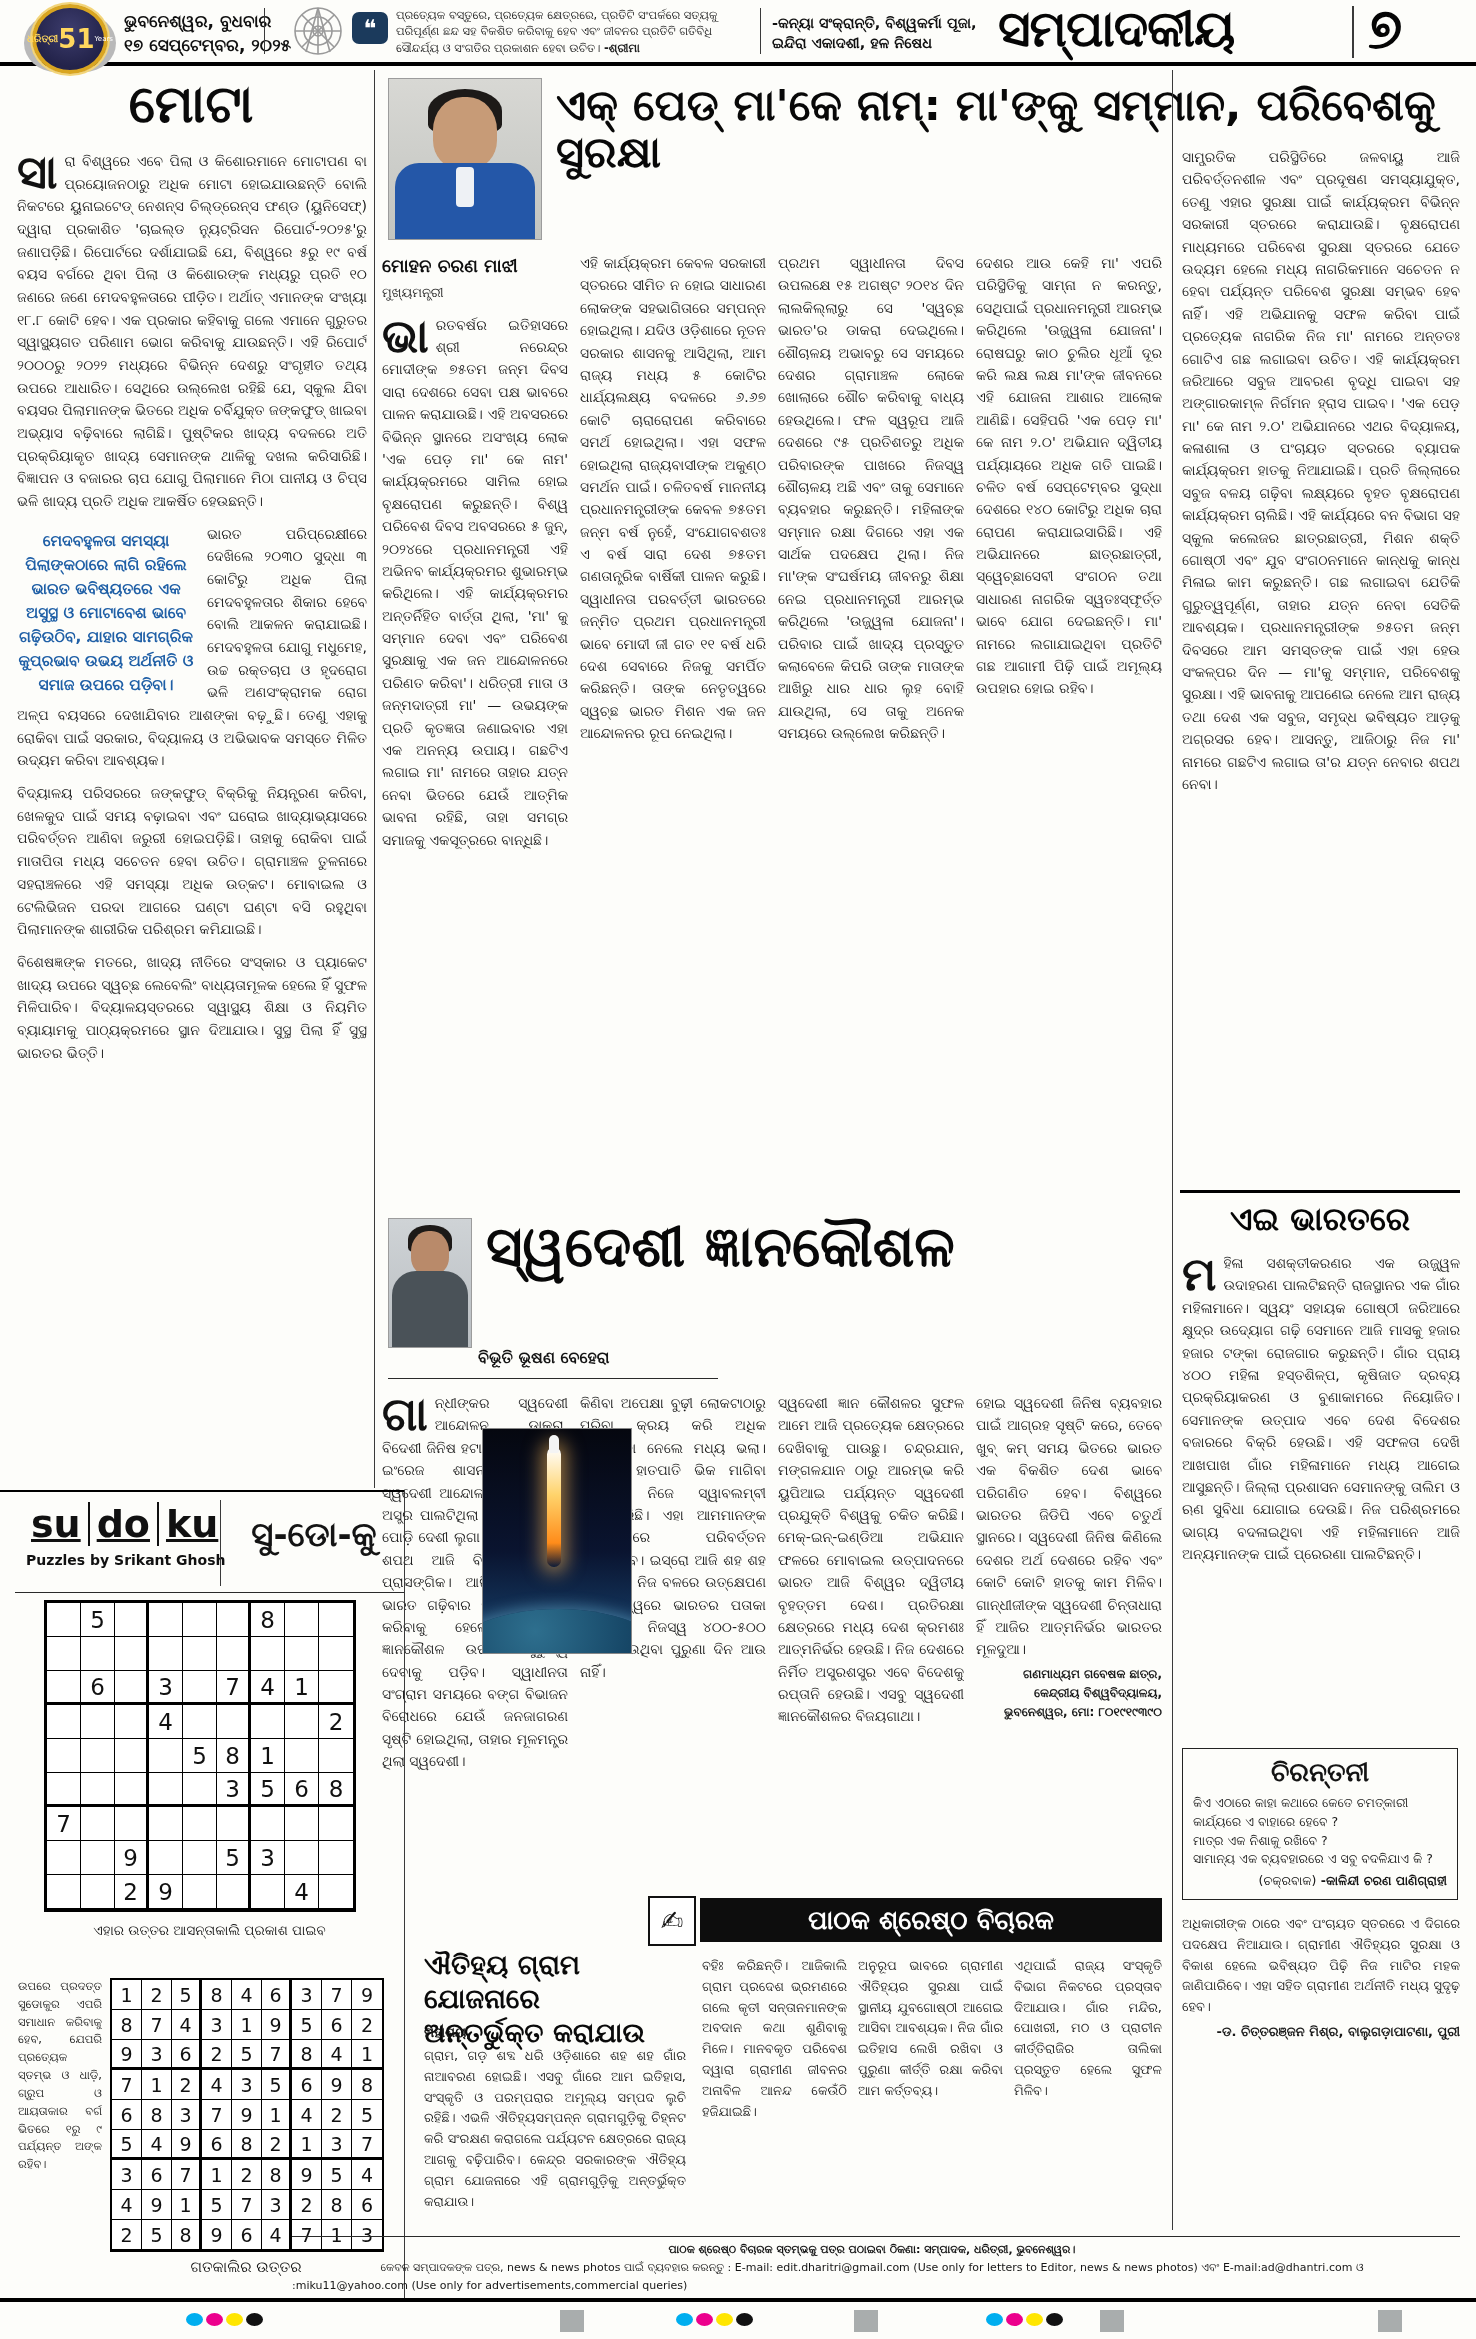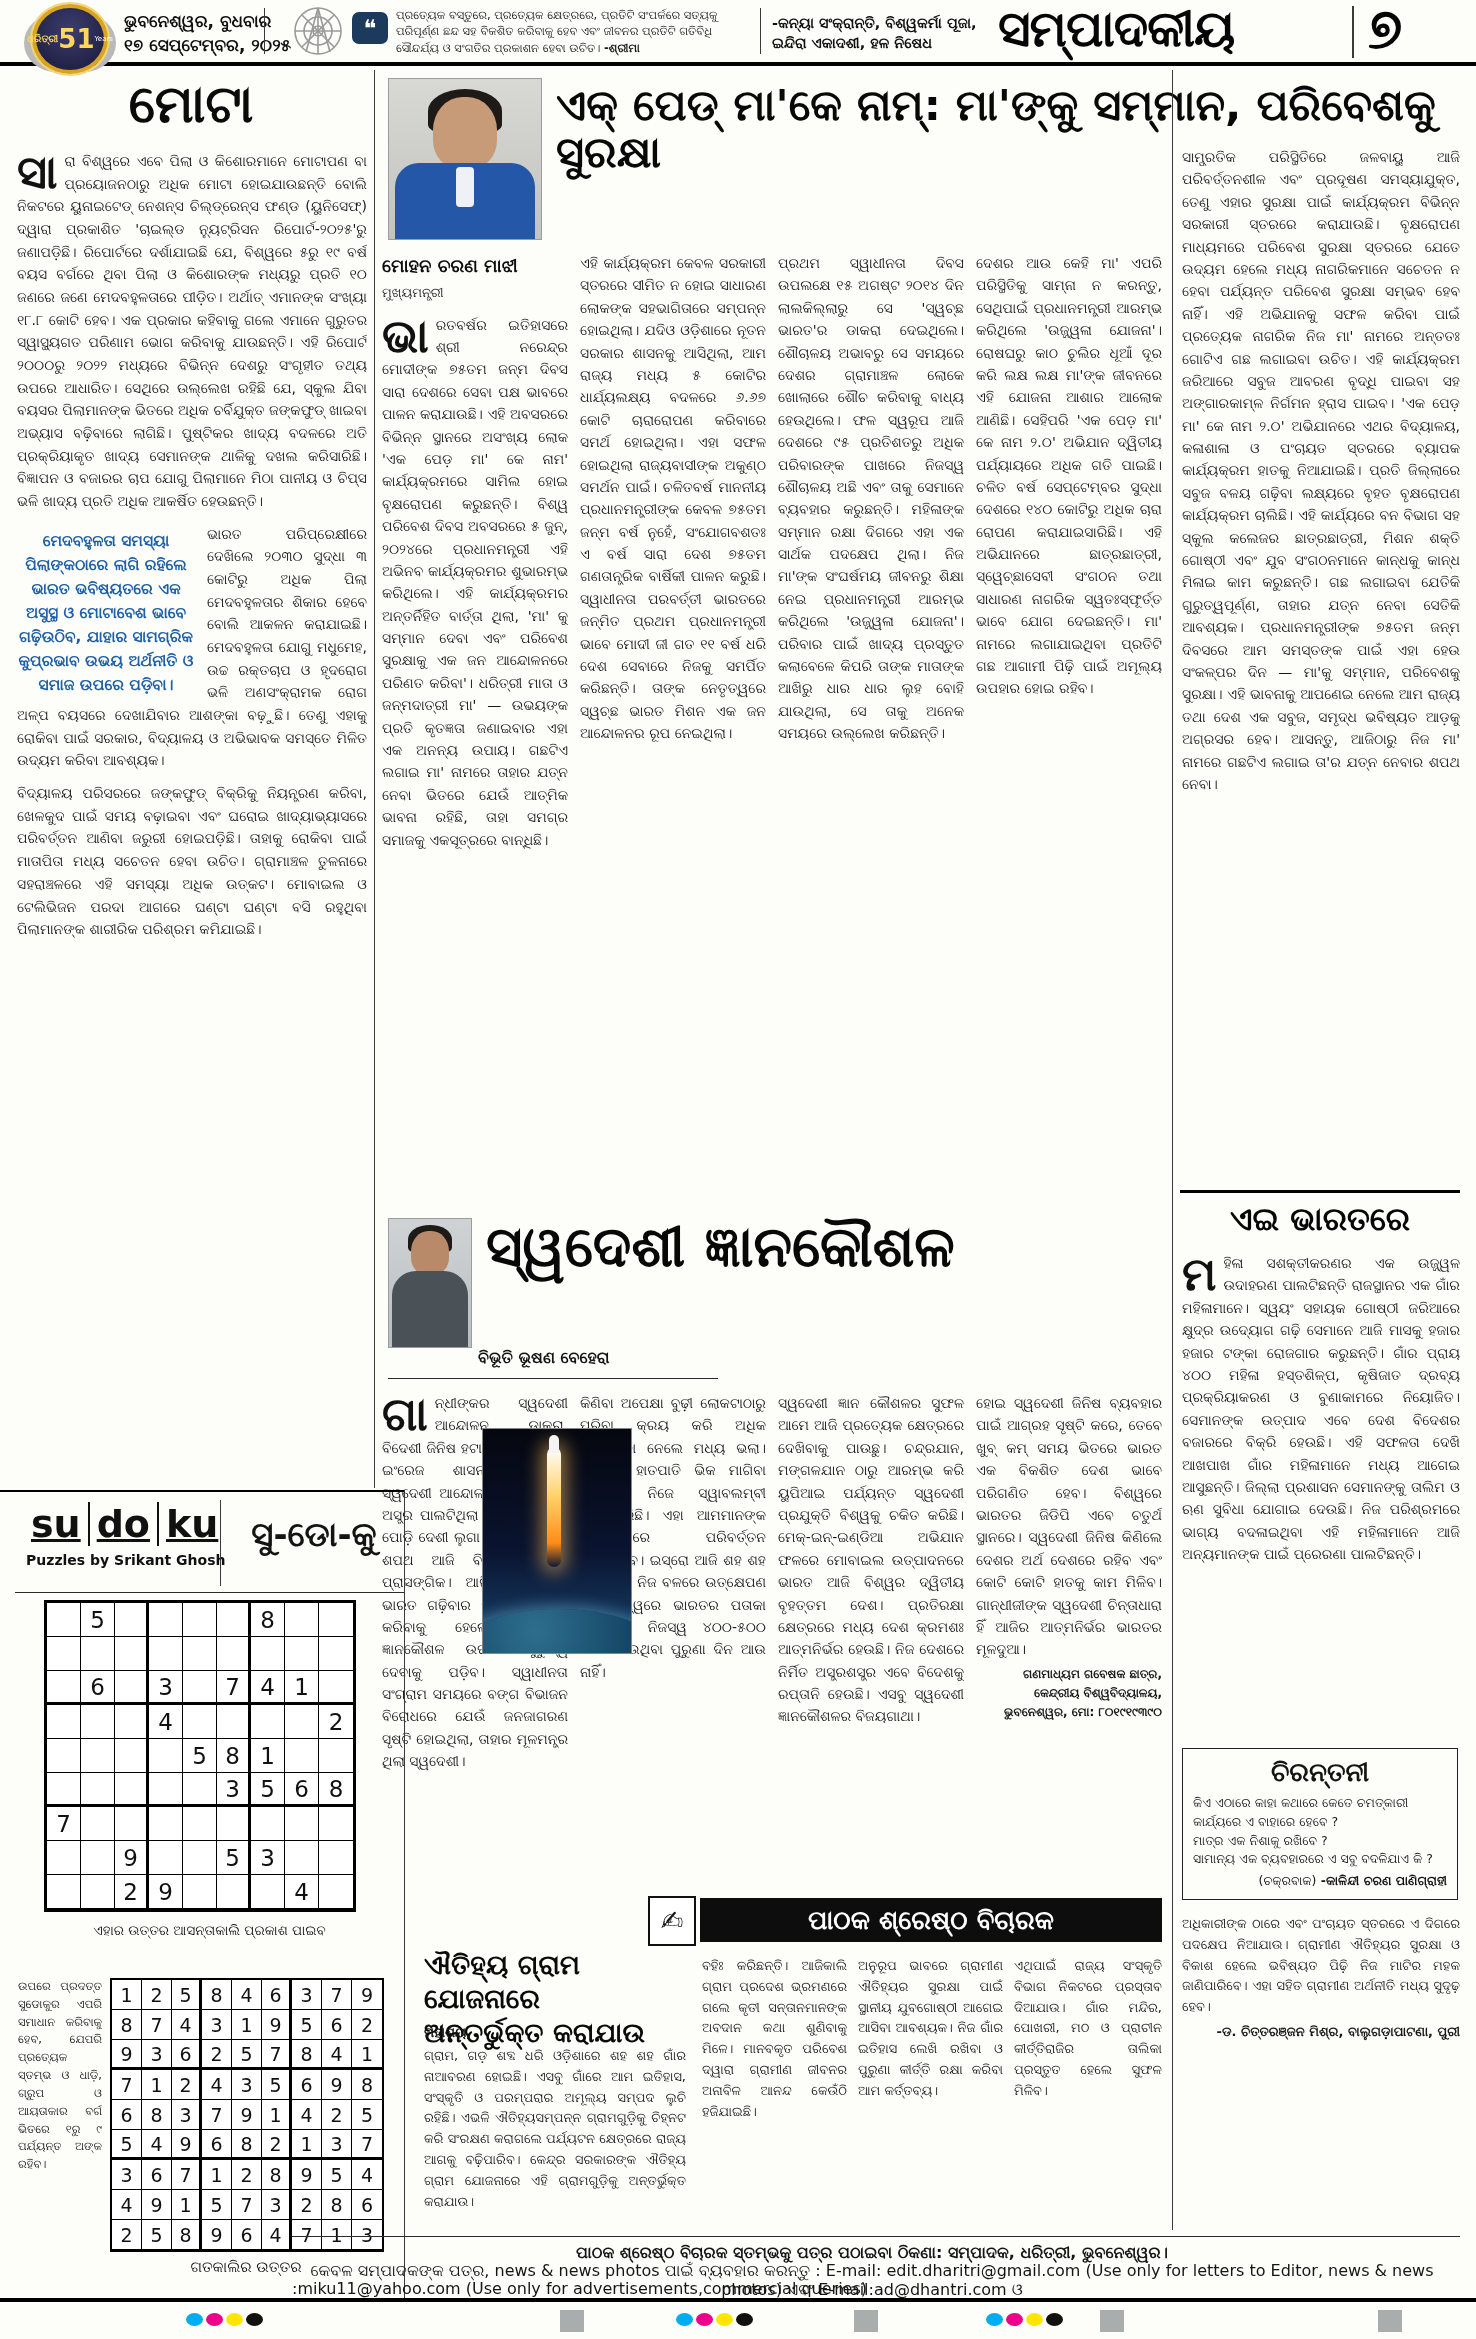--- a/index.html
+++ b/index.html
@@ -65,21 +65,21 @@
      font-size:23px;color:#111;}
   .scell.br{border-right:3px solid #000;} .scell.bb{border-bottom:3px solid #000;}
   .scell:nth-child(9n){border-right:none;}
   .sol .scell{font-size:19px;}
   
   .letters-heading{position:absolute;left:424px;top:1948px;width:272px;font-size:27px;font-weight:bold;line-height:1.25;color:#0a0a0a;}
   .mail-icon{position:absolute;left:648px;top:1896px;width:44px;height:46px;border:2px solid #111;background:#fff;
      font-size:27px;text-align:center;line-height:46px;}
   .sig{font-weight:bold;text-align:right;display:block;margin-top:4px;}
   
-  .footer-line{position:absolute;left:292px;width:1160px;text-align:center;font-size:16px;color:#161616;}
+  .footer-line{position:absolute;left:292px;width:1160px;text-align:center;font-size:11px;color:#161616;}
   .regdots{position:absolute;display:flex;gap:3px;}
   .regdots i{width:17px;height:13px;border-radius:50%;display:block;}
   .gsq{position:absolute;width:24px;height:22px;background:#a9adad;}
 </style>
 </head>
 <body>
 
 <div class="page">
 
   <div class="masthead-emblem">
@@ -118,20 +118,21 @@
   <div class="vrule" style="left:1352px;top:6px;height:52px;width:2px;"></div>
   <div class="page-num">୭</div>
   <div class="thick-rule" style="top:62px;height:4px;"></div>
 
   <div class="vrule" style="left:374px;top:70px;height:1418px;"></div>
   <div class="ed-title">ମୋଟା</div>
   <div class="col" style="left:17px;top:150px;width:350px;height:1334px;line-height:1.62;">
     <p style="margin:0 0 10px 0;"><span class="dc">ସା</span><span>ରା ବିଶ୍ୱରେ ଏବେ ପିଲା ଓ କିଶୋରମାନେ ମୋଟାପଣ ବା ପ୍ରୟୋଜନଠାରୁ ଅଧିକ ମୋଟା ହୋଇଯାଉଛନ୍ତି ବୋଲି ନିକଟରେ ୟୁନାଇଟେଡ୍ ନେଶନ୍ସ ଚିଲ୍‌ଡ୍ରେନ୍ସ ଫଣ୍ଡ (ୟୁନିସେଫ୍) ଦ୍ୱାରା ପ୍ରକାଶିତ 'ଚାଇଲ୍ଡ ନ୍ୟୁଟ୍ରିସନ ରିପୋର୍ଟ-୨୦୨୫'ରୁ ଜଣାପଡ଼ିଛି। ରିପୋର୍ଟରେ ଦର୍ଶାଯାଇଛି ଯେ, ବିଶ୍ୱରେ ୫ରୁ ୧୯ ବର୍ଷ ବୟସ ବର୍ଗରେ ଥିବା ପିଲା ଓ କିଶୋରଙ୍କ ମଧ୍ୟରୁ ପ୍ରତି ୧୦ ଜଣରେ ଜଣେ ମେଦବହୁଳତାରେ ପୀଡ଼ିତ। ଅର୍ଥାତ୍ ଏମାନଙ୍କ ସଂଖ୍ୟା ୧୮.୮ କୋଟି ହେବ। ଏକ ପ୍ରକାର କହିବାକୁ ଗଲେ ଏମାନେ ଗୁରୁତର ସ୍ୱାସ୍ଥ୍ୟଗତ ପରିଣାମ ଭୋଗ କରିବାକୁ ଯାଉଛନ୍ତି। ଏହି ରିପୋର୍ଟ ୨୦୦୦ରୁ ୨୦୨୨ ମଧ୍ୟରେ ବିଭିନ୍ନ ଦେଶରୁ ସଂଗୃହୀତ ତଥ୍ୟ ଉପରେ ଆଧାରିତ। ସେଥିରେ ଉଲ୍ଲେଖ ରହିଛି ଯେ, ସ୍କୁଲ ଯିବା ବୟସର ପିଲାମାନଙ୍କ ଭିତରେ ଅଧିକ ଚର୍ବିଯୁକ୍ତ ଜଙ୍କଫୁଡ୍ ଖାଇବା ଅଭ୍ୟାସ ବଢ଼ିବାରେ ଲାଗିଛି। ପୁଷ୍ଟିକର ଖାଦ୍ୟ ବଦଳରେ ଅତି ପ୍ରକ୍ରିୟାକୃତ ଖାଦ୍ୟ ସେମାନଙ୍କ ଥାଳିକୁ ଦଖଲ କରିସାରିଛି। ବିଜ୍ଞାପନ ଓ ବଜାରର ଚାପ ଯୋଗୁ ପିଲାମାନେ ମିଠା ପାନୀୟ ଓ ଚିପ୍ସ ଭଳି ଖାଦ୍ୟ ପ୍ରତି ଅଧିକ ଆକର୍ଷିତ ହେଉଛନ୍ତି।</span></p>
     <p style="margin:0 0 10px 0;"><span class="pullquote">ମେଦବହୁଳତା ସମସ୍ୟା ପିଲାଙ୍କଠାରେ ଲାଗି ରହିଲେ ଭାରତ ଭବିଷ୍ୟତରେ ଏକ ଅସୁସ୍ଥ ଓ ମୋଟାବେଶ ଭାବେ ଗଢ଼ିଉଠିବ, ଯାହାର ସାମଗ୍ରିକ କୁପ୍ରଭାବ ଉଭୟ ଅର୍ଥନୀତି ଓ ସମାଜ ଉପରେ ପଡ଼ିବା।</span><span>ଭାରତ ପରିପ୍ରେକ୍ଷୀରେ ଦେଖିଲେ ୨୦୩୦ ସୁଦ୍ଧା ୩ କୋଟିରୁ ଅଧିକ ପିଲା ମେଦବହୁଳତାର ଶିକାର ହେବେ ବୋଲି ଆକଳନ କରାଯାଇଛି। ମେଦବହୁଳତା ଯୋଗୁ ମଧୁମେହ, ଉଚ୍ଚ ରକ୍ତଚାପ ଓ ହୃଦରୋଗ ଭଳି ଅଣସଂକ୍ରାମକ ରୋଗ ଅଳ୍ପ ବୟସରେ ଦେଖାଯିବାର ଆଶଙ୍କା ବଢ଼ୁଛି। ତେଣୁ ଏହାକୁ ରୋକିବା ପାଇଁ ସରକାର, ବିଦ୍ୟାଳୟ ଓ ଅଭିଭାବକ ସମସ୍ତେ ମିଳିତ ଉଦ୍ୟମ କରିବା ଆବଶ୍ୟକ।</span></p>
     <p style="margin:0 0 10px 0;">ବିଦ୍ୟାଳୟ ପରିସରରେ ଜଙ୍କଫୁଡ୍ ବିକ୍ରିକୁ ନିୟନ୍ତ୍ରଣ କରିବା, ଖେଳକୁଦ ପାଇଁ ସମୟ ବଢ଼ାଇବା ଏବଂ ଘରୋଇ ଖାଦ୍ୟାଭ୍ୟାସରେ ପରିବର୍ତ୍ତନ ଆଣିବା ଜରୁରୀ ହୋଇପଡ଼ିଛି। ତାହାକୁ ରୋକିବା ପାଇଁ ମାତାପିତା ମଧ୍ୟ ସଚେତନ ହେବା ଉଚିତ। ଗ୍ରାମାଞ୍ଚଳ ତୁଳନାରେ ସହରାଞ୍ଚଳରେ ଏହି ସମସ୍ୟା ଅଧିକ ଉତ୍କଟ। ମୋବାଇଲ ଓ ଟେଲିଭିଜନ ପରଦା ଆଗରେ ଘଣ୍ଟା ଘଣ୍ଟା ବସି ରହୁଥିବା ପିଲାମାନଙ୍କ ଶାରୀରିକ ପରିଶ୍ରମ କମିଯାଇଛି।</p>
+    <p style="margin:0;">ବିଶେଷଜ୍ଞଙ୍କ ମତରେ, ଖାଦ୍ୟ ନୀତିରେ ସଂସ୍କାର ଓ ପ୍ୟାକେଟ ଖାଦ୍ୟ ଉପରେ ସ୍ୱଚ୍ଛ ଲେବେଲିଂ ବାଧ୍ୟତାମୂଳକ ହେଲେ ହିଁ ସୁଫଳ ମିଳିପାରିବ। ବିଦ୍ୟାଳୟସ୍ତରରେ ସ୍ୱାସ୍ଥ୍ୟ ଶିକ୍ଷା ଓ ନିୟମିତ ବ୍ୟାୟାମକୁ ପାଠ୍ୟକ୍ରମରେ ସ୍ଥାନ ଦିଆଯାଉ। ସୁସ୍ଥ ପିଲା ହିଁ ସୁସ୍ଥ ଭାରତର ଭିତ୍ତି।</p>
   </div>
 
   <div class="photo" style="left:388px;top:78px;width:152px;height:160px;">
     <div class="hair" style="top:10px;width:74px;height:44px;"></div>
     <div class="head" style="top:18px;width:64px;height:72px;"></div>
     <div class="body" style="top:84px;width:140px;height:80px;background:#2457a8;"></div>
     <div class="abs" style="left:50%;transform:translateX(-50%);top:88px;width:18px;height:40px;background:#eef1f5;border-radius:4px;"></div>
   </div>
   <div class="lead-headline">ଏକ୍ ପେଡ୍ ମା'କେ ନାମ୍: ମା'ଙ୍କୁ ସମ୍ମାନ, ପରିବେଶକୁ ସୁରକ୍ଷା</div>
 

